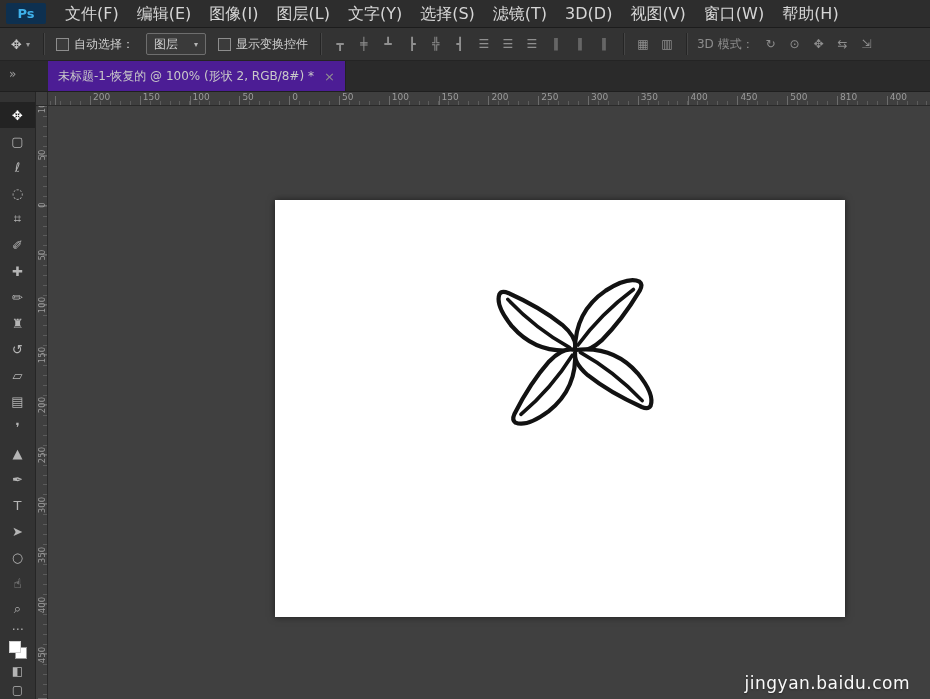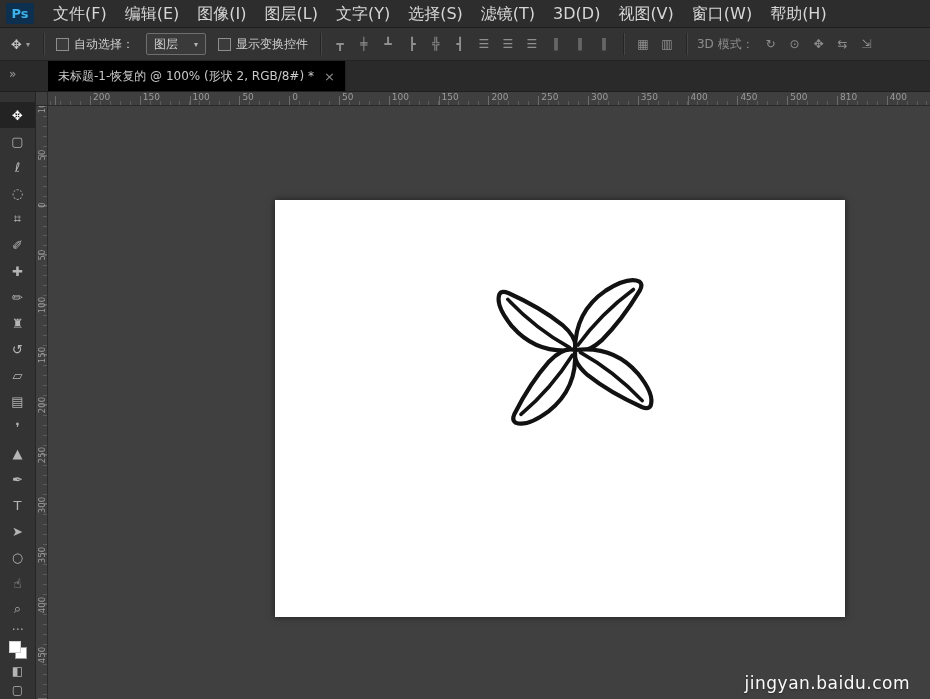--- a/index.html
+++ b/index.html
@@ -5,21 +5,21 @@
   html,body{margin:0;padding:0;}
   body{
     width:930px;height:699px;position:relative;overflow:hidden;
     background:#404040;
     font-family:"DejaVu Sans","Liberation Sans",sans-serif;
     -webkit-user-select:none;user-select:none;
   }
   
   .menubar{position:absolute;left:0;top:0;width:930px;height:28px;background:#2d2d2d;
     border-bottom:1px solid #1c1c1c;display:flex;align-items:center;box-sizing:border-box;}
-  .ps-logo{width:28px;height:21px;margin:0 10px 0 6px;background:#0d3050;color:#3fb1ea;
+  .ps-logo{width:40px;height:21px;margin:0 10px 0 6px;background:#0d3050;color:#3fb1ea;
     font-weight:bold;font-size:13px;display:flex;align-items:center;justify-content:center;border-radius:2px;}
   .menus{display:flex;align-items:center;height:100%;}
   .menu-item{color:#d6d6d6;font-size:16px;line-height:27px;padding:0 9px;white-space:nowrap;cursor:default;}
   
   .optionsbar{position:absolute;left:0;top:28px;width:930px;height:33px;background:#333333;
     border-bottom:1px solid #242424;display:flex;align-items:center;box-sizing:border-box;
     font-size:12px;color:#cfcfcf;padding-left:6px;}
   .tool-preset{display:flex;align-items:center;padding:0 5px;height:24px;}
   .tp-icon{font-size:13px;color:#c6c6c6;}
   .tp-caret{font-size:8px;color:#9a9a9a;margin-left:4px;}
@@ -30,21 +30,21 @@
     padding:0 7px;margin:0 8px;border-radius:2px;white-space:nowrap;}
   .select .caret{margin-left:16px;font-size:8px;color:#b5b5b5;}
   .icon-row{display:flex;align-items:center;gap:2px;}
   .icon-btn{width:22px;height:22px;display:flex;align-items:center;justify-content:center;
     color:#8f8f8f;font-size:12px;border-radius:2px;}
   .mode3d-label{color:#8d8d8d;margin:0 6px 0 2px;white-space:nowrap;}
   
   .tabbar{position:absolute;left:0;top:61px;width:930px;height:31px;background:#2a2a2a;
     border-bottom:1px solid #1f1f1f;box-sizing:border-box;}
   .collapse-btn{position:absolute;left:5px;top:4px;color:#9c9c9c;font-size:12px;padding:2px 4px;}
-  .doc-tab{position:absolute;left:48px;top:0;height:30px;background:#000000;color:#c9c9c9;
+  .doc-tab{position:absolute;left:48px;top:0;height:30px;background:#4c1d95;color:#c9c9c9;
     font-size:12px;display:flex;align-items:center;padding:0 10px;border-right:1px solid #222;
     white-space:nowrap;}
   .tab-close{margin-left:10px;color:#909090;font-size:13px;}
   
   .corner{position:absolute;left:36px;top:92px;width:12px;height:14px;background:#3f3f3f;
     border-right:1px solid #2a2a2a;border-bottom:1px solid #2a2a2a;box-sizing:border-box;}
   .hruler{position:absolute;left:48px;top:92px;width:882px;height:14px;background:#3f3f3f;
     border-bottom:1px solid #2a2a2a;overflow:hidden;box-sizing:border-box;}
   .hruler .minor{position:absolute;bottom:0;left:0;width:100%;height:4px;
     background:repeating-linear-gradient(to right,#5c5c5c 0 1px,transparent 1px 9.96px);background-position:2px 0;}

